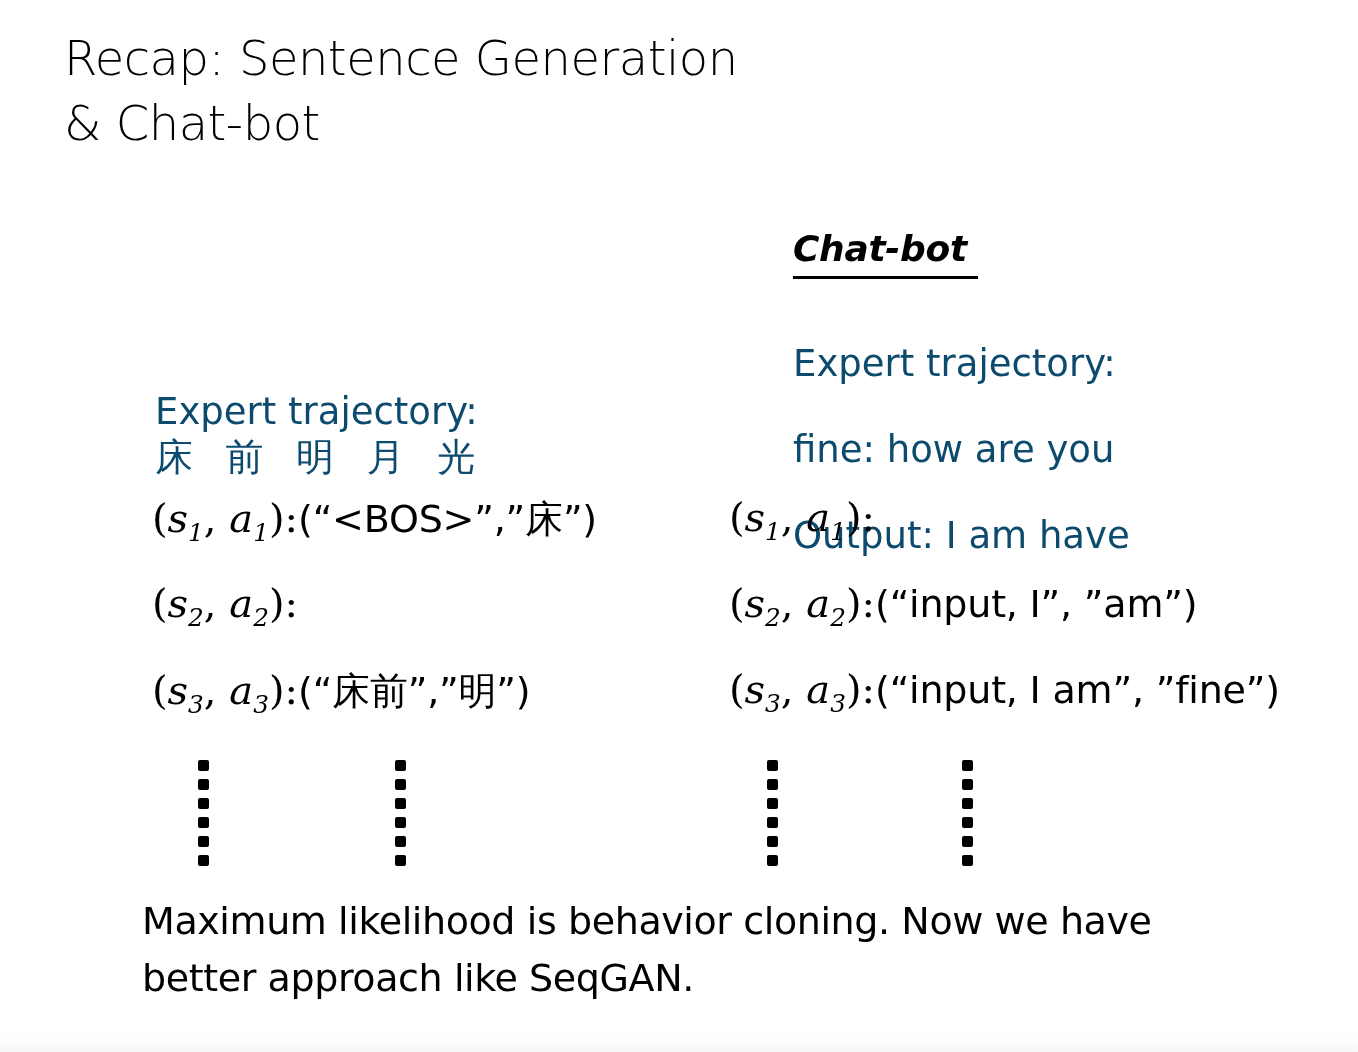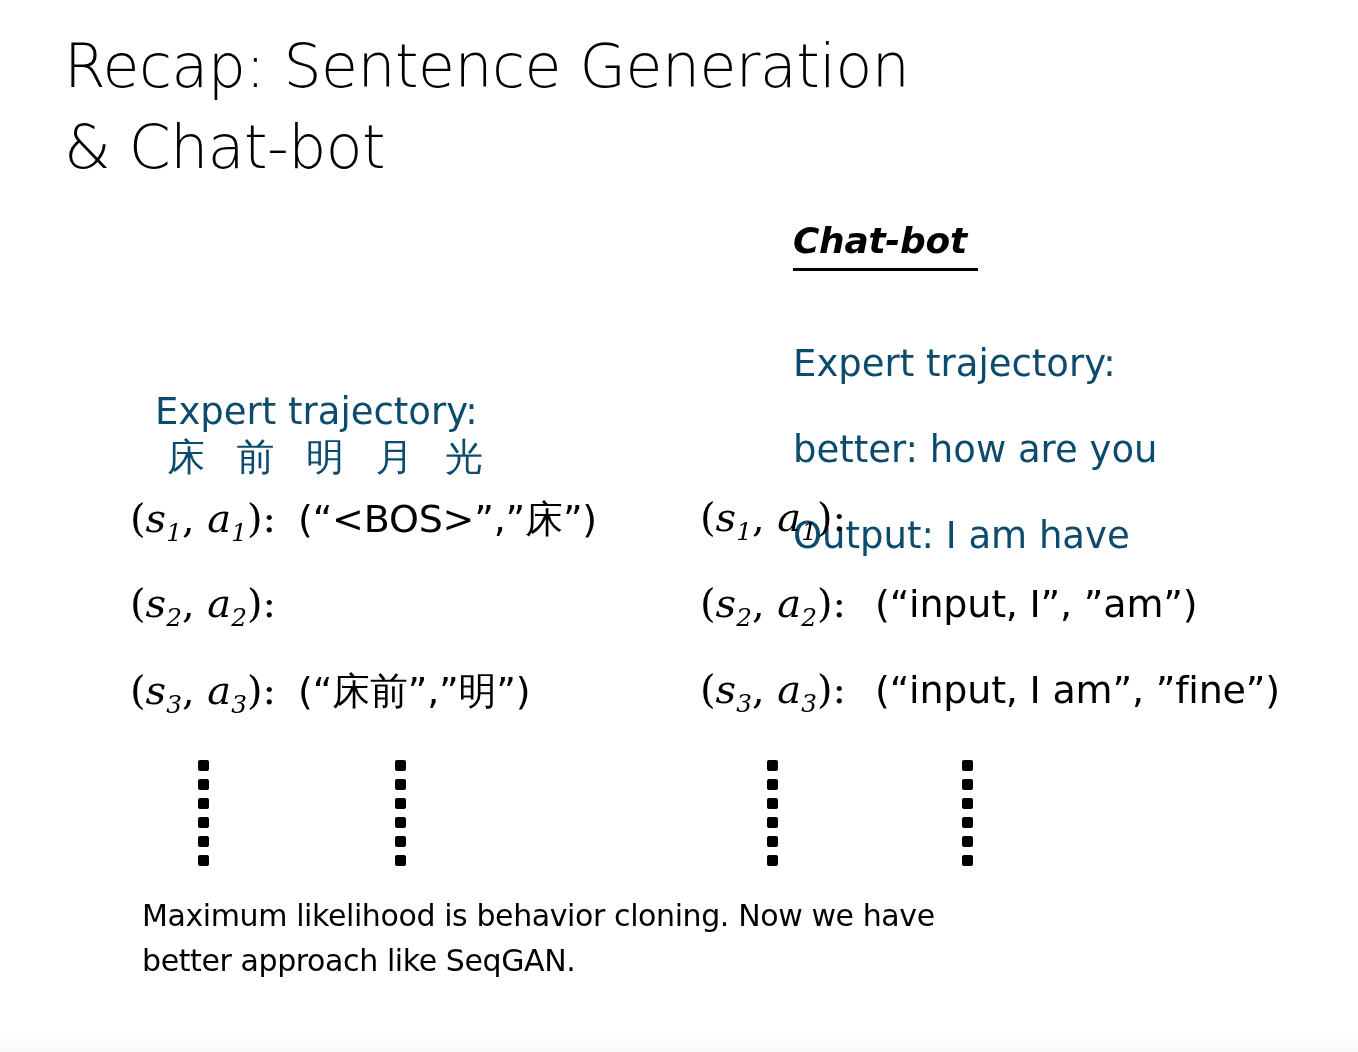--- a/index.html
+++ b/index.html
@@ -23,76 +23,76 @@
   }
 
   
   .title {
     position: absolute;
     left: 64px;
     top: 26px;
     width: 1180px;
     font-family: "DejaVu Sans", sans-serif;
     font-weight: 300;
-    font-size: 60px;
+    font-size: 48px;
     line-height: 1.35;
     letter-spacing: -0.5px;
     color: #000000;
     white-space: pre-line;
   }
 
   
   .col-head {
     position: absolute;
     font-family: "DejaVu Sans", sans-serif;
     font-weight: bold;
     font-style: italic;
     font-size: 36px;
     letter-spacing: -0.3px;
     color: #000000;
     padding-bottom: 7px;
     border-bottom: 3px solid #000000;
     display: inline-block;
   }
   .col-head.left  { left: 128px; top: 268px; width: 430px; }
-  .col-head.right { left: 793px; top: 220px; width: 185px; }
+  .col-head.right { left: 793px; top: 228px; width: 185px; }
 
   
   .traj {
     position: absolute;
     font-family: "DejaVu Sans", sans-serif;
     font-weight: 400;
     font-size: 37px;
     line-height: 1.16;
     color: #0c4a6e;
     white-space: pre-line;
   }
   .traj.left  { left: 155px; top: 348px; width: 500px; }
   .traj.right { left: 793px; top: 300px; width: 470px; }
 
   .cjk-line {
-    font-family: Liberation Serif, serif;
+    font-family: Liberation Sans, sans-serif;
     font-size: 38px;
     letter-spacing: 11px;
     line-height: 1.25;
     display: block;
-    margin-left: 12px;
   }
 
   
   .pairs {
     position: absolute;
   }
   .pairs.left  { left: 130px; top: 494px; }
   .pairs.right { left: 700px; top: 494px; }
 
   .pair-row {
     display: flex;
     align-items: baseline;
     height: 86px;
+    text-align: right;
   }
   .pair-label {
     font-family: "DejaVu Serif", serif;
     font-style: italic;
     font-size: 40px;
     white-space: nowrap;
   }
   .pairs.left .pair-label  { width: 168px; }
   .pairs.right .pair-label { width: 175px; }
 
@@ -134,21 +134,21 @@
   .dots.d3 { left: 767px; top: 760px; }
   .dots.d4 { left: 962px; top: 760px; }
 
   
   .note {
     position: absolute;
     left: 142px;
     top: 893px;
     width: 1130px;
     font-family: "DejaVu Sans", sans-serif;
-    font-size: 30px;
+    font-size: 38px;
     line-height: 1.5;
     color: #000000;
     white-space: pre-line;
     letter-spacing: -0.4px;
   }
 
   
   .slide-edge {
     position: absolute;
     left: 0;
@@ -183,21 +183,21 @@
     <div class="pair-row">
       <span class="pair-label"><span class="paren">(</span><span>s</span><span class="sub">3</span><span class="comma">,&nbsp;</span><span>a</span><span class="sub">3</span><span class="paren">)</span><span class="colon">:</span></span>
       <span class="pair-value">(“床前”,”明”)</span>
     </div>
   </div>
 
   <div class="col-head right">Chat-bot</div>
 
   <div class="traj right">
     <div>Expert trajectory:</div>
-    <div>better: how are you</div>
+    <div>fine: how are you</div>
     <div>Output: I am have</div>
   </div>
 
   <div class="pairs right">
     <div class="pair-row">
       <span class="pair-label"><span class="paren">(</span><span>s</span><span class="sub">1</span><span class="comma">,&nbsp;</span><span>a</span><span class="sub">1</span><span class="paren">)</span><span class="colon">:</span></span>
     </div>
     <div class="pair-row">
       <span class="pair-label"><span class="paren">(</span><span>s</span><span class="sub">2</span><span class="comma">,&nbsp;</span><span>a</span><span class="sub">2</span><span class="paren">)</span><span class="colon">:</span></span>
       <span class="pair-value">(“input, I”, ”am”)</span>

